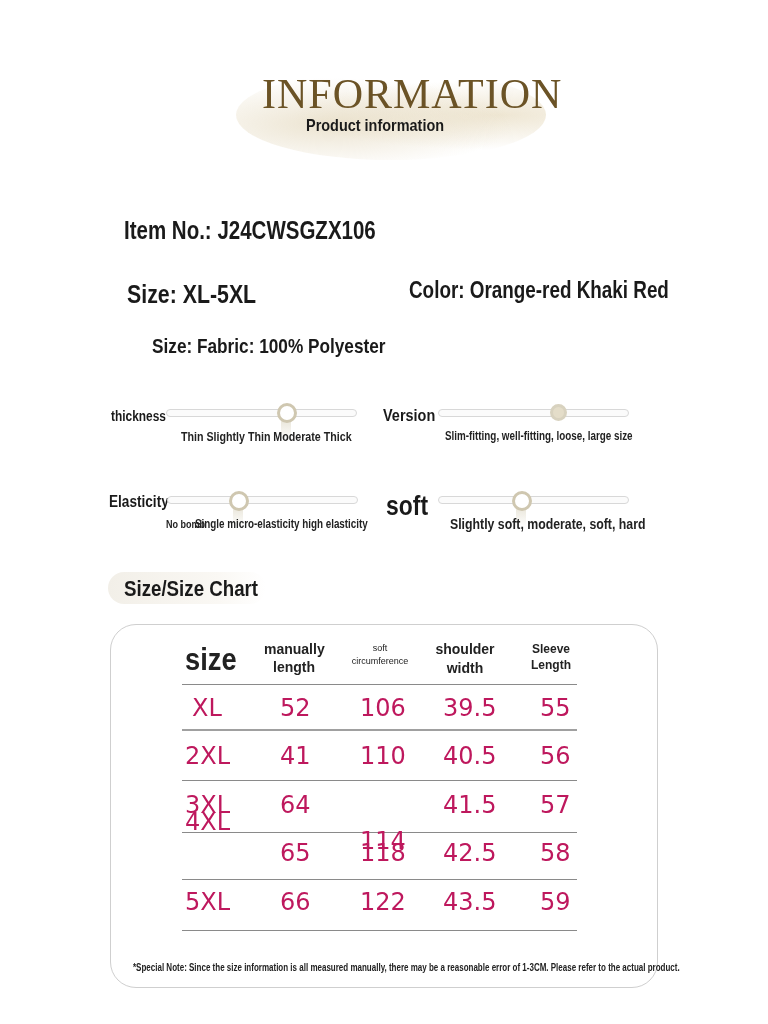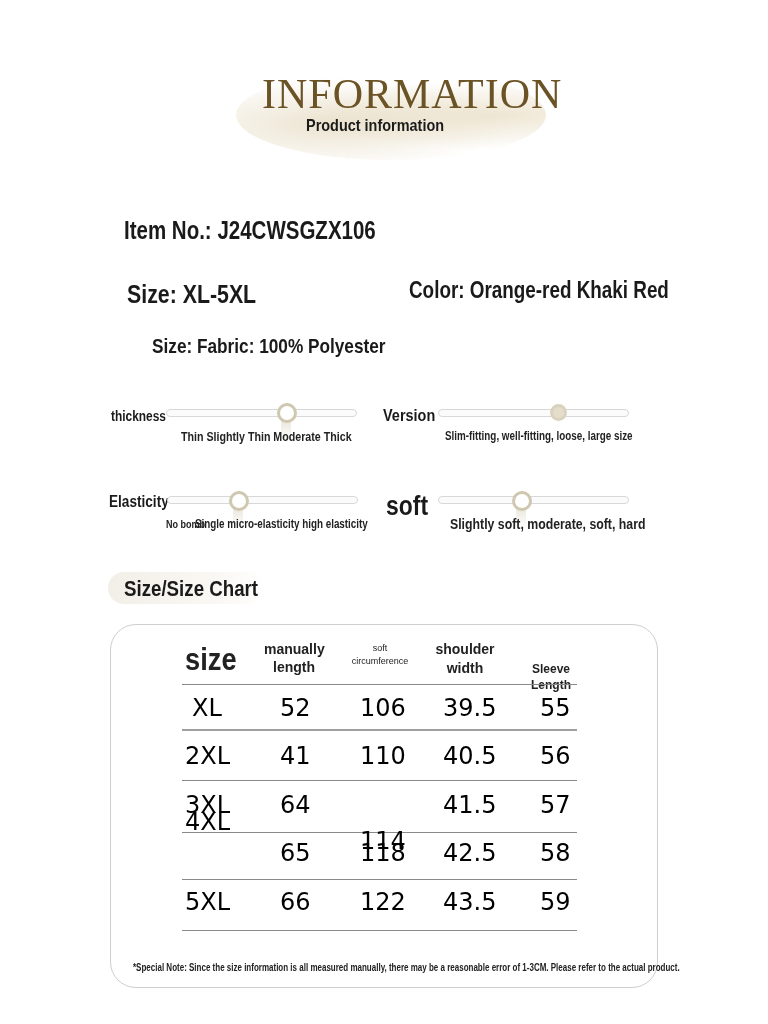--- a/index.html
+++ b/index.html
@@ -34,21 +34,21 @@
     .pill { position:absolute; left:108px; top:572px; width:158px; height:32px; border-radius:16px;
             background: linear-gradient(90deg, #f2efe8, #faf8f4 70%, #ffffff); }
     .pill-text { position:absolute; left:124px; top:576px; font-size:22px; font-weight:bold; white-space:nowrap;
                  transform: scaleX(0.85); transform-origin:left center; }
 
     
     .card { position:absolute; left:110px; top:624px; width:546px; height:362px; border:1.5px solid #cfcfcf;
             border-radius:26px; background:#fff; }
     .hdr { position:absolute; text-align:center; font-weight:bold; color:#222; white-space:nowrap; }
     .hline { position:absolute; left:182px; width:395px; height:1px; background:#8a8a8a; }
-    .cell { position:absolute; font-size:24px; color:#000000; white-space:nowrap; font-family:"DejaVu Sans", sans-serif; }
+    .cell { position:absolute; font-size:24px; color:#be185d; white-space:nowrap; font-family:"DejaVu Sans", sans-serif; }
     .note { position:absolute; left:133px; top:962px; font-size:10px; font-weight:bold; white-space:nowrap;
             transform: scaleX(0.8); transform-origin:left center; color:#222; }
   </style>
 </head>
 <body>
 
 <div class="glow"></div>
 <div class="title">INFORMATION</div>
 <div class="subtitle">Product information</div>
 
@@ -92,21 +92,21 @@
   <div>length</div>
 </div>
 <div class="hdr" style="left:345px; top:642px; width:70px; font-size:9px; line-height:13px; font-weight:normal;">
   <div>soft</div>
   <div>circumference</div>
 </div>
 <div class="hdr" style="left:432px; top:640px; width:66px; font-size:14px; line-height:19px;">
   <div>shoulder</div>
   <div>width</div>
 </div>
-<div class="hdr" style="left:526px; top:641px; width:50px; font-size:12px; line-height:16px;margin-top:20px;">
+<div class="hdr" style="left:526px; top:641px; width:50px; font-size:12px; line-height:16px;">
   <div>Sleeve</div>
   <div>Length</div>
 </div>
 
 <div class="hline" style="top:684px;"></div>
 <div class="hline" style="top:729px; height:2px; background:#a0a0a0;"></div>
 <div class="hline" style="top:780px;"></div>
 <div class="hline" style="top:832px;"></div>
 <div class="hline" style="top:879px;"></div>
 <div class="hline" style="top:930px;"></div>

